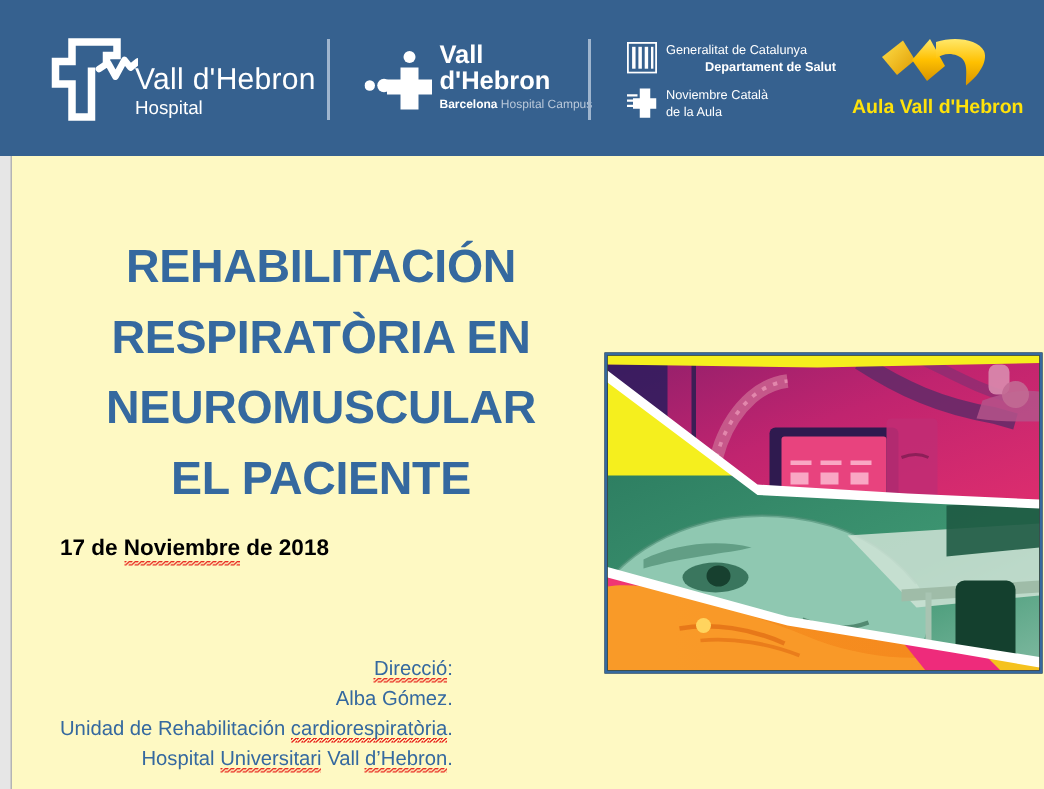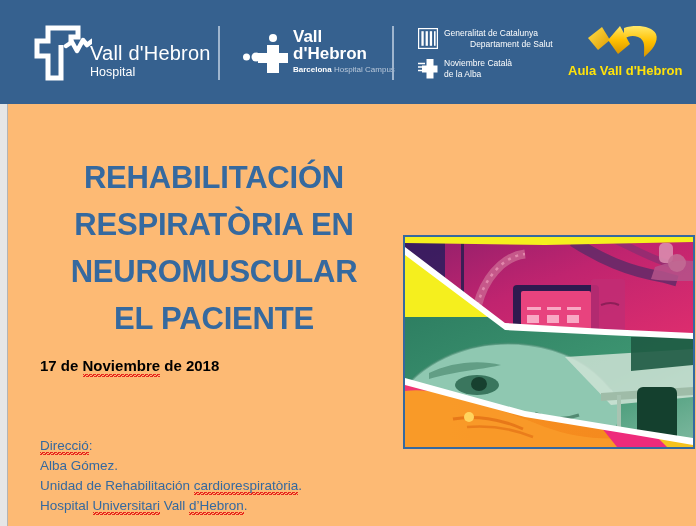--- a/index.html
+++ b/index.html
@@ -88,21 +88,21 @@
   .logo-gen {
     position: absolute;
     left: 418px; top: 28px;
     width: 150px; height: 54px;
   }
   .gen-row { position: absolute; left: 0; display: flex; align-items: center; }
   .gen-row.r1 { top: 0; }
   .gen-row.r2 { top: 30px; }
   .gen-row .mark { width: 20px; height: 21px; margin-right: 6px; flex: none; }
   .gen-txt { color: #FFFFFF; font-size: 8.5px; line-height: 10.5px; white-space: nowrap; }
-  .gen-txt .b { font-weight: normal; padding-left: 26px; }
+  .gen-txt .b { font-weight: bold; padding-left: 26px; }
 
   
   .logo-aula {
     position: absolute;
     left: 568px; top: 24px;
     width: 110px; height: 60px;
     text-align: right;
   }
   .logo-aula .mark { width: 74px; height: 36px; display: block; margin: 0 auto; }
   .logo-aula .t1 {
@@ -118,21 +118,21 @@
     position: absolute;
     left: 0; top: 104px;
     width: 7px; height: 422px;
     background: #E6E6E6;
     border-right: 1px solid #B4B4B4;
   }
   .slide {
     position: absolute;
     left: 8px; top: 104px;
     width: 688px; height: 422px;
-    background: #fdba74;
+    background: #fef9c3;
   }
 
   .title {
     position: absolute;
     left: 32px; top: 50px;
     width: 348px;
     color: #35699F;
     font-size: 31px;
     font-weight: bold;
     line-height: 47px;
@@ -157,20 +157,21 @@
     padding-bottom: 3px;
   }
 
   .credits {
     position: absolute;
     left: 32px; top: 332px;
     color: #35699F;
     font-size: 13.5px;
     line-height: 20px;
     white-space: nowrap;
+    text-align: right;
   }
   .credits .sp {
     background-image: repeating-linear-gradient(135deg,
       #E8271E 0, #E8271E 1px, transparent 1px, transparent 2px);
     background-repeat: repeat-x;
     background-size: 4px 3px;
     background-position: 0 100%;
     padding-bottom: 2px;
   }
 
@@ -239,21 +240,21 @@
       </div>
       <div class="gen-row r2">
         <span class="mark">
           <svg viewBox="0 0 20 21" xmlns="http://www.w3.org/2000/svg">
             <path d="M8.5 1 h7 v6.5 h4 v7 h-4 v6 h-7 v-6 h-4.5 v-7 h4.5 z" fill="#ffffff"></path>
             <path d="M0 5.5 h7 M0 9 h6 M0 12.5 h6" stroke="#ffffff" stroke-width="1.5"></path>
           </svg>
         </span>
         <span class="gen-txt">
           <span>Noviembre Català</span><br>
-          <span>de la Alba</span>
+          <span>de la Aula</span>
         </span>
       </div>
     </div>
 
     <div class="logo-aula">
       <span class="mark">
         <svg viewBox="0 0 74 36" xmlns="http://www.w3.org/2000/svg">
           <defs>
             <linearGradient id="g1" x1="0" y1="0" x2="0" y2="1">
               <stop offset="0" stop-color="#FFE86A"></stop>

